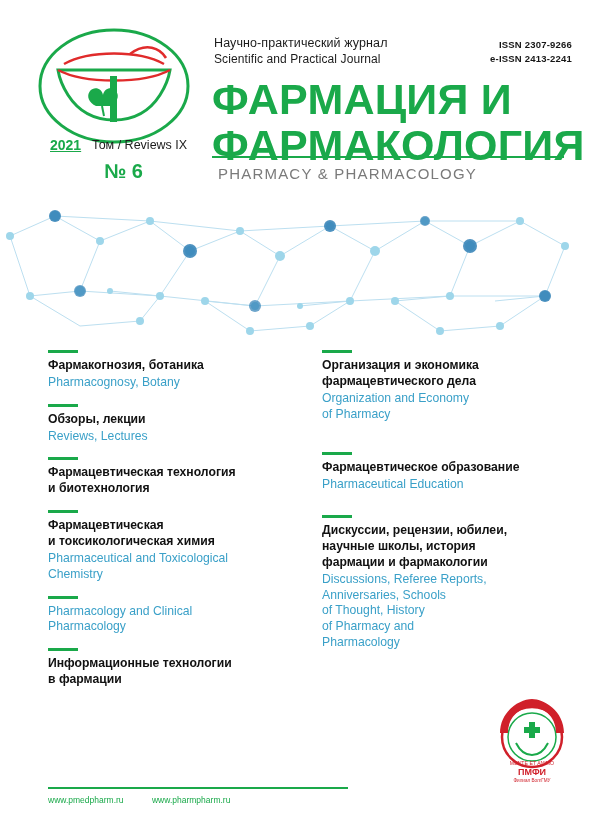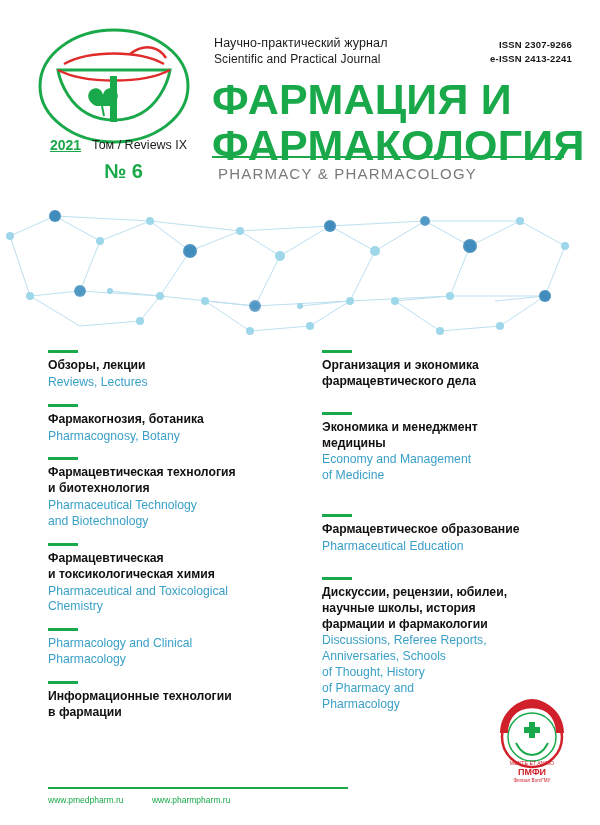--- a/index.html
+++ b/index.html
@@ -300,34 +300,33 @@
         <circle cx="425" cy="25" r="5" opacity="0.7"></circle>
       </g>
     </svg>
   </div>
 
   <div class="contents">
     <div class="col col-left">
 
       <div class="entry">
         <div class="dash"></div>
+        <p class="ru">Фармакогнозия, ботаника</p>
+        <p class="en">Pharmacognosy, Botany</p>
+      </div>
+
+      <div class="entry">
+        <div class="dash"></div>
         <p class="ru">Обзоры, лекции</p>
         <p class="en">Reviews, Lectures</p>
       </div>
 
       <div class="entry">
         <div class="dash"></div>
-        <p class="ru">Фармакогнозия, ботаника</p>
-        <p class="en">Pharmacognosy, Botany</p>
-      </div>
-
-      <div class="entry">
-        <div class="dash"></div>
         <p class="ru">Фармацевтическая технология<br>и биотехнология</p>
-        <p class="en">Pharmaceutical Technology<br>and Biotechnology</p>
       </div>
 
       <div class="entry">
         <div class="dash"></div>
         <p class="ru">Фармацевтическая<br>и токсикологическая химия</p>
         <p class="en">Pharmaceutical and Toxicological<br>Chemistry</p>
       </div>
 
       <div class="entry">
         <div class="dash"></div>
@@ -339,27 +338,23 @@
         <p class="ru">Информационные технологии<br>в фармации</p>
       </div>
 
     </div>
 
     <div class="col col-right">
 
       <div class="entry">
         <div class="dash"></div>
         <p class="ru">Организация и экономика<br>фармацевтического дела</p>
-      </div>
-
-      <div class="entry" style="margin-top:22px;">
-        <div class="dash"></div>
-        <p class="ru">Экономика и менеджмент<br>медицины</p>
-        <p class="en">Economy and Management<br>of Medicine</p>
-      </div>
+        <p class="en">Organization and Economy<br>of Pharmacy</p>
+      </div>
+
 
       <div class="entry" style="margin-top:30px;">
         <div class="dash"></div>
         <p class="ru">Фармацевтическое образование</p>
         <p class="en">Pharmaceutical Education</p>
       </div>
 
       <div class="entry" style="margin-top:22px;">
         <div class="dash"></div>
         <p class="ru">Дискуссии, рецензии, юбилеи,<br>научные школы, история<br>фармации и фармакологии</p>

